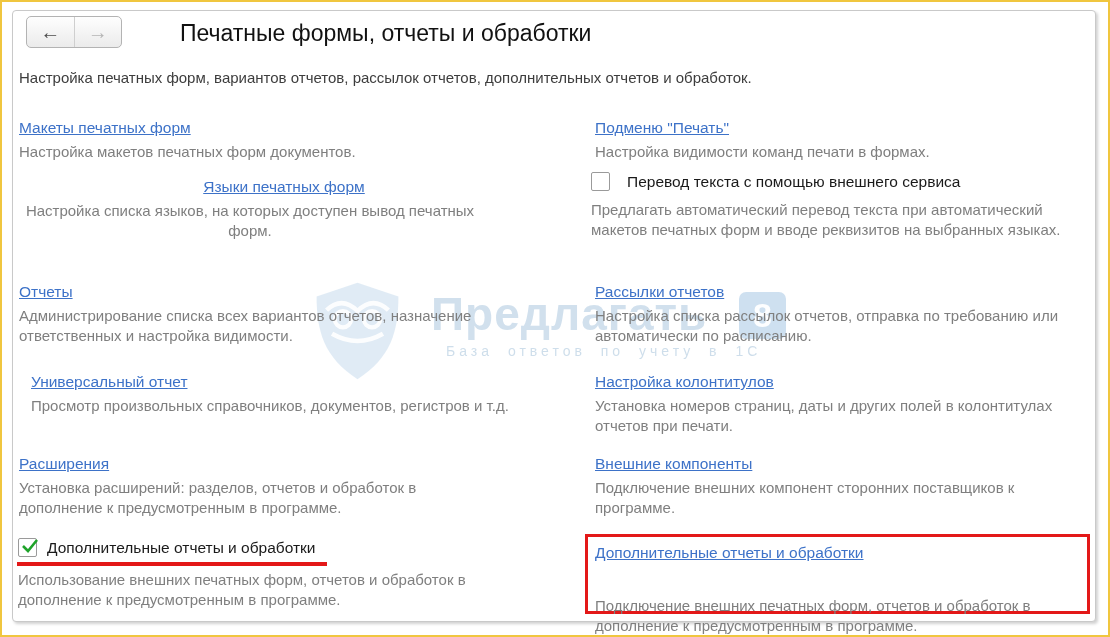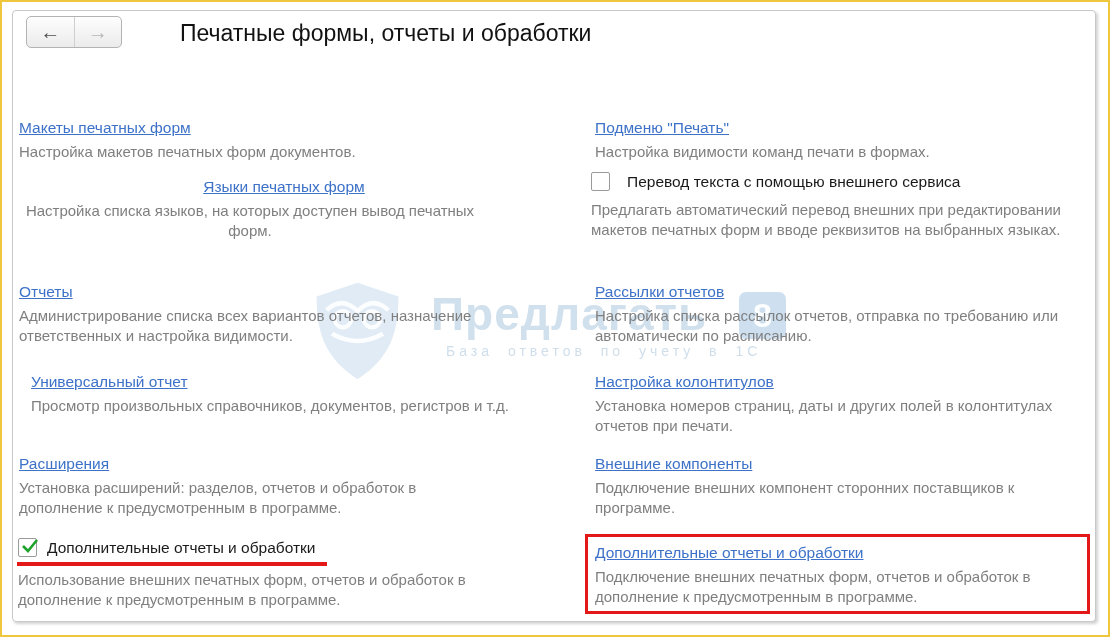--- a/index.html
+++ b/index.html
@@ -60,21 +60,21 @@
   .r1 { left:582px; top:107px; width:500px; }
   .r2 { left:578px; top:161px; width:505px; } .r2 p { max-width:498px; }
   .r3 { left:582px; top:271px; width:502px; }
   .r4 { left:582px; top:361px; width:500px; } .r4 p { max-width:482px; }
   .r5 { left:582px; top:443px; width:500px; } .r5 p { max-width:462px; }
   .r6 {
     left:572px; top:523px; width:505px; height:80px;
     border:3px solid #e31818;
     padding:6px 8px 0 7px;
   }
-  .r6 p { max-width:480px; }
+  .r6 p { max-width:480px;margin-top:29px; }
   
   .cbrow { display:flex; align-items:flex-start; }
   .cbox {
     width:19px; height:19px; flex:0 0 19px;
     background:#fff; border:1px solid #9a9a9a; border-radius:2px;
     position:relative; cursor:pointer;
   }
   .cbox svg { position:absolute; left:1px; top:-3px; overflow:visible; }
   .cblabel { font-size:15.5px; color:#1a1a1a; line-height:20px; cursor:pointer; }
   .l6 .cblabel { margin-left:10px; }
@@ -125,20 +125,21 @@
     <span class="wm-brand">Предлагать</span>
     <span class="wm-badge">8</span>
     <span class="wm-caption">База ответов по учету в 1С</span>
   </div>
 
   <div class="navgroup">
     <div class="navbtn back">←</div>
     <div class="navbtn fwd">→</div>
   </div>
   <div class="page-title">Печатные формы, отчеты и обработки</div>
+  <div class="page-subtitle">Настройка печатных форм, вариантов отчетов, рассылок отчетов, дополнительных отчетов и обработок.</div>
 
   <div class="grp l1">
     <a>Макеты печатных форм</a>
     <p>Настройка макетов печатных форм документов.</p>
   </div>
   <div class="grp l2">
     <a>Языки печатных форм</a>
     <p>Настройка списка языков, на которых доступен вывод печатных форм.</p>
   </div>
   <div class="grp l3">
@@ -168,21 +169,21 @@
 
   <div class="grp r1">
     <a>Подменю "Печать"</a>
     <p>Настройка видимости команд печати в формах.</p>
   </div>
   <div class="grp r2">
     <div class="cbrow">
       <span class="cbox"></span>
       <span class="cblabel">Перевод текста с помощью внешнего сервиса</span>
     </div>
-    <p class="desc">Предлагать автоматический перевод внешних при редактировании макетов печатных форм и вводе реквизитов на выбранных языках.</p>
+    <p class="desc">Предлагать автоматический перевод текста при автоматический макетов печатных форм и вводе реквизитов на выбранных языках.</p>
   </div>
   <div class="grp r3">
     <a>Рассылки отчетов</a>
     <p>Настройка списка рассылок отчетов, отправка по требованию или автоматически по расписанию.</p>
   </div>
   <div class="grp r4">
     <a>Настройка колонтитулов</a>
     <p>Установка номеров страниц, даты и других полей в колонтитулах отчетов при печати.</p>
   </div>
   <div class="grp r5">

